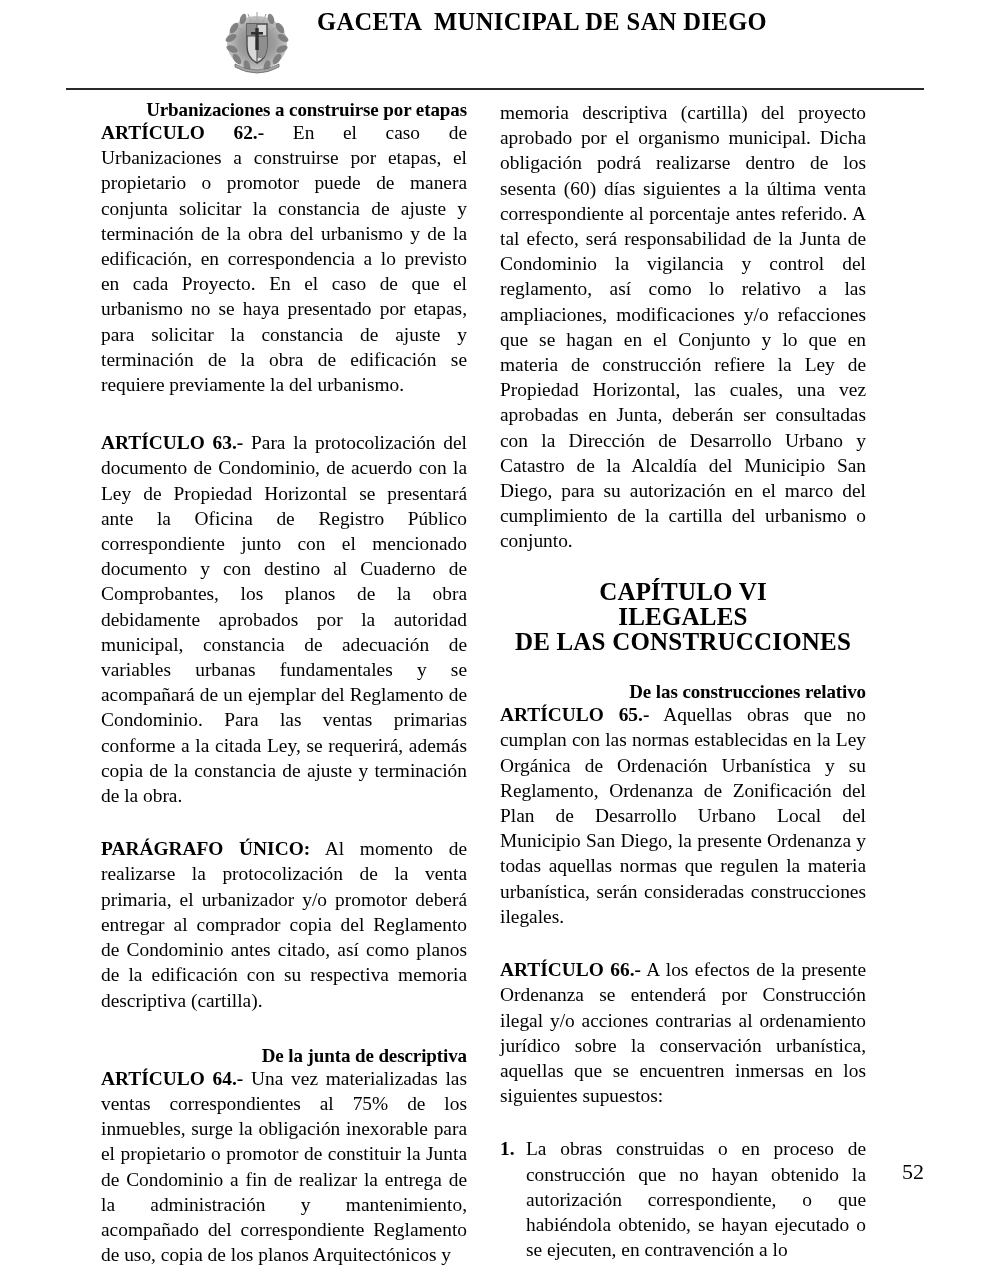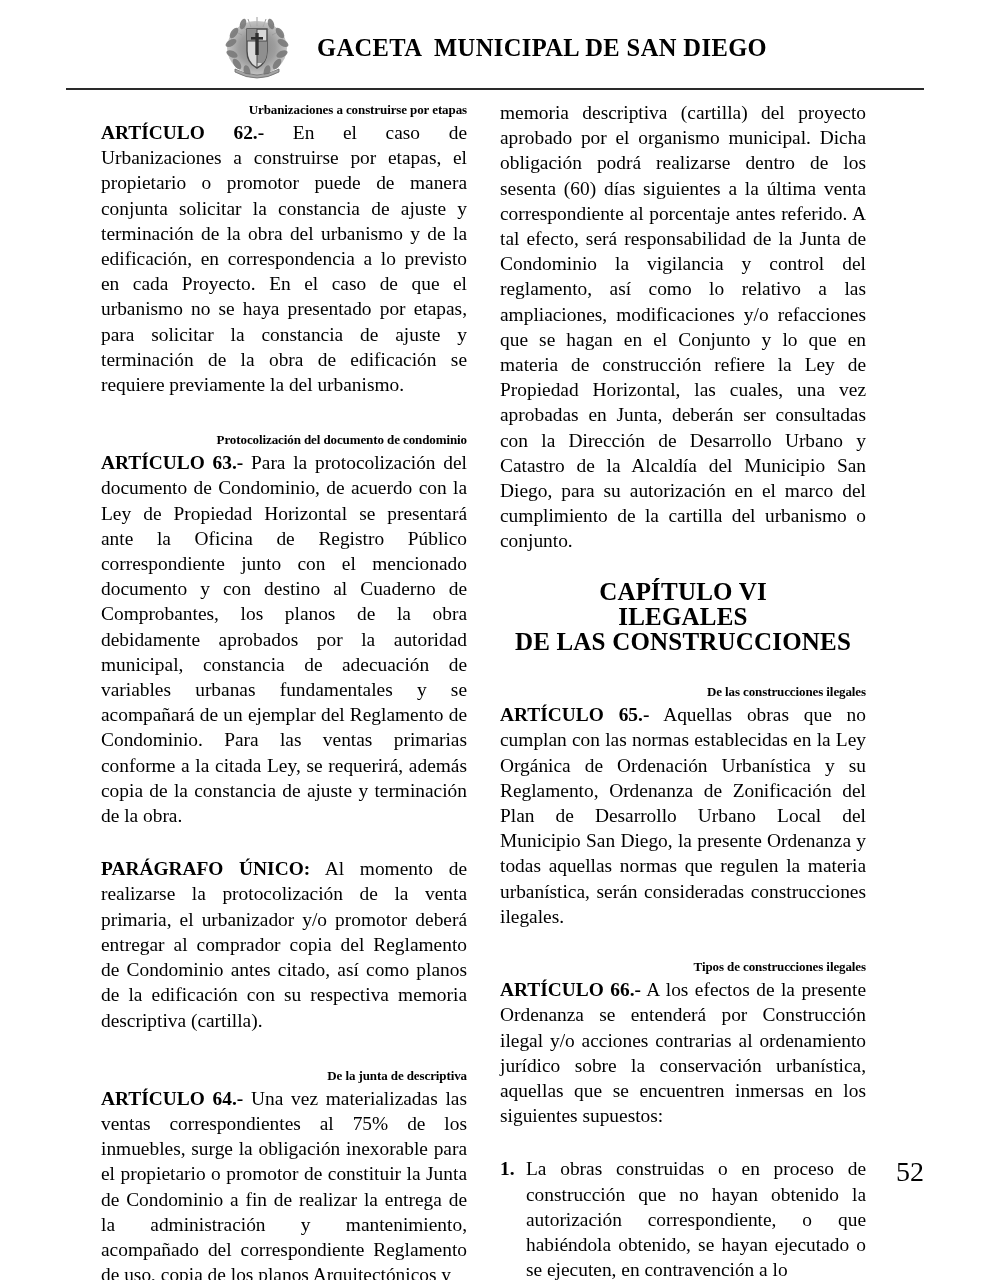--- a/index.html
+++ b/index.html
@@ -19,21 +19,20 @@
   
   .masthead {
     position: absolute;
     left: 0;
     top: 0;
     width: 990px;
     height: 92px;
   }
   .masthead-inner {
     display: flex;
-    align-items: center;
     justify-content: center;
     height: 80px;
     padding-top: 8px;
   }
   .crest {
     width: 68px;
     height: 70px;
     flex: 0 0 auto;
     margin-right: 26px;
   }
@@ -83,21 +82,21 @@
   p.para:last-child { margin-bottom: 0; }
 
   .gap-sm { height: 25px; }
   .gap-md { height: 28px; }
   .gap-lg { height: 33px; }
 
   .sidehead {
     display: block;
     text-align: right;
     font-weight: bold;
-    font-size: 13px;
+    font-size: 19px;
     line-height: 19px;
     margin: 0 0 1px 0;
     letter-spacing: -0.1px;
   }
 
   .artnum {
     font-weight: bold;
   }
 
   .chapter-title {
@@ -128,21 +127,21 @@
     line-height: 25.2px;
   }
 
   
   .folio {
     position: absolute;
     left: 0;
     top: 1160px;
     width: 924px;
     text-align: right;
-    font-size: 28px;
+    font-size: 22px;
     line-height: 24px;
   }
 </style>
 </head>
 <body>
 
 <header class="masthead">
   <div class="masthead-inner">
     <span class="crest">
       <svg viewBox="0 0 68 70" width="68" height="70" aria-hidden="true">
@@ -206,21 +205,20 @@
   <div class="col col-left">
 
     <div>
       <span class="sidehead">Urbanizaciones a construirse por etapas</span>
       <p class="para"><span class="artnum">ARTÍCULO 62.-</span><span> En el caso de Urbanizaciones a construirse por etapas, el propietario o promotor puede de manera conjunta solicitar la constancia de ajuste y terminación de la obra del urbanismo y de la edificación, en correspondencia a lo previsto en cada Proyecto. En el caso de que el urbanismo no se haya presentado por etapas, para solicitar la constancia de ajuste y terminación de la obra de edificación se requiere previamente la del urbanismo.</span></p>
     </div>
 
     <div class="gap-lg"></div>
 
     <div>
-      <span class="sidehead">Protocolización del documento de condominio</span>
       <p class="para"><span class="artnum">ARTÍCULO 63.-</span><span> Para la protocolización del documento de Condominio, de acuerdo con la Ley de Propiedad Horizontal se presentará ante la Oficina de Registro Público correspondiente junto con el mencionado documento y con destino al Cuaderno de Comprobantes, los planos de la obra debidamente aprobados por la autoridad municipal, constancia de adecuación de variables urbanas fundamentales y se acompañará de un ejemplar del Reglamento de Condominio. Para las ventas primarias conforme a la citada Ley, se requerirá, además copia de la constancia de ajuste y terminación de la obra.</span></p>
     </div>
 
     <div class="gap-md"></div>
 
     <div>
       <p class="para"><span class="artnum">PARÁGRAFO ÚNICO:</span><span> Al momento de realizarse la protocolización de la venta primaria, el urbanizador y/o promotor deberá entregar al comprador copia del Reglamento de Condominio antes citado, así como planos de la edificación con su respectiva memoria descriptiva (cartilla).</span></p>
     </div>
 
     <div class="gap-lg"></div>
@@ -240,28 +238,27 @@
 
     <div>
       <p class="chapter-title">CAPÍTULO VI</p>
       <p class="chapter-title">ILEGALES</p>
       <p class="chapter-title">DE LAS CONSTRUCCIONES</p>
     </div>
 
     <div class="gap-md"></div>
 
     <div>
-      <span class="sidehead">De las construcciones ilegales</span>
+      <span class="sidehead">De las construcciones relativo</span>
       <p class="para"><span class="artnum">ARTÍCULO 65.-</span><span> Aquellas obras que no cumplan con las normas establecidas en la Ley Orgánica de Ordenación Urbanística y su Reglamento, Ordenanza de Zonificación del Plan de Desarrollo Urbano Local del Municipio San Diego, la presente Ordenanza y todas aquellas normas que regulen la materia urbanística, serán consideradas construcciones ilegales.</span></p>
     </div>
 
     <div class="gap-md"></div>
 
     <div>
-      <span class="sidehead">Tipos de construcciones ilegales</span>
       <p class="para"><span class="artnum">ARTÍCULO 66.-</span><span> A los efectos de la presente Ordenanza se entenderá por Construcción ilegal y/o acciones contrarias al ordenamiento jurídico sobre la conservación urbanística, aquellas que se encuentren inmersas en los siguientes supuestos:</span></p>
     </div>
 
     <div class="gap-md"></div>
 
     <div class="numlist">
       <span class="marker">1.</span>
       <span class="item-body">La obras construidas o en proceso de construcción que no hayan obtenido la autorización correspondiente, o que habiéndola obtenido, se hayan ejecutado o se ejecuten, en contravención      a lo</span>
     </div>
 

